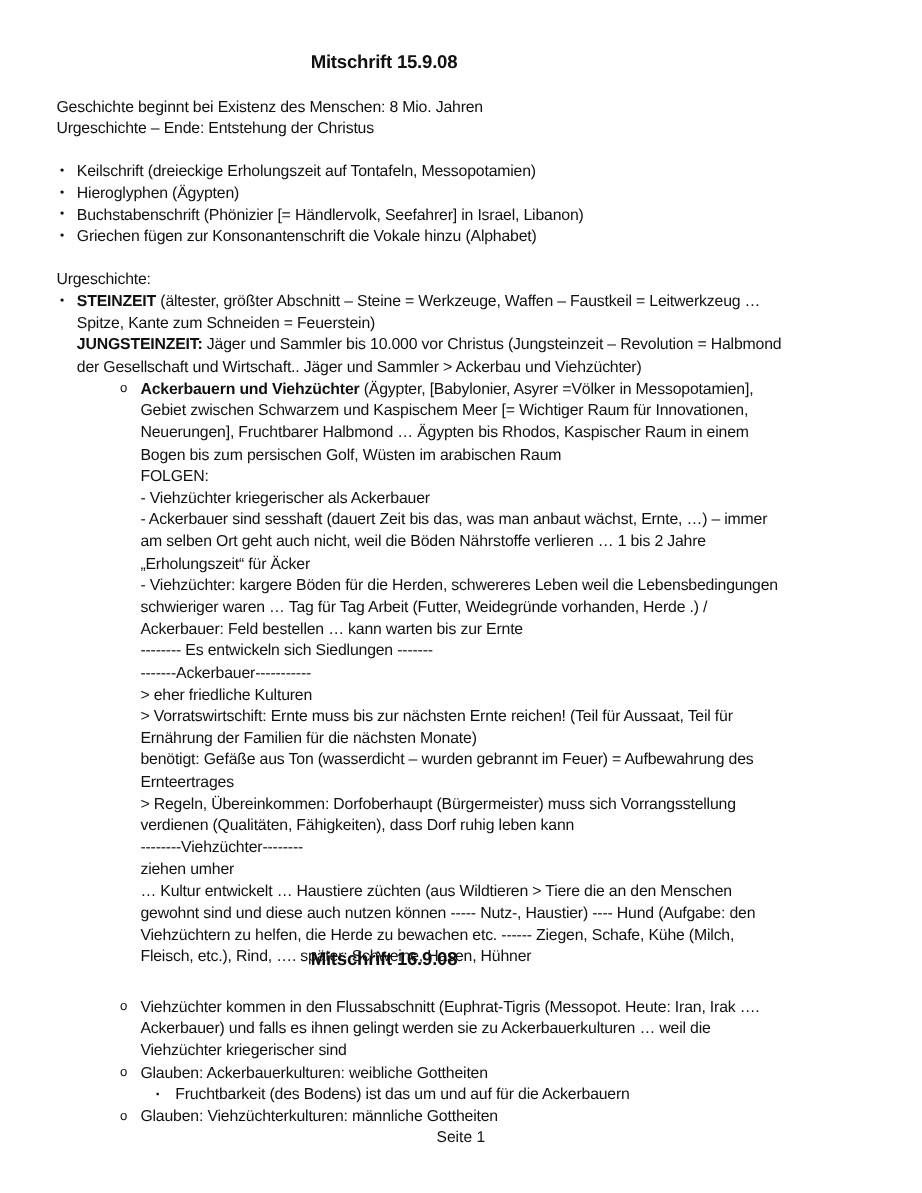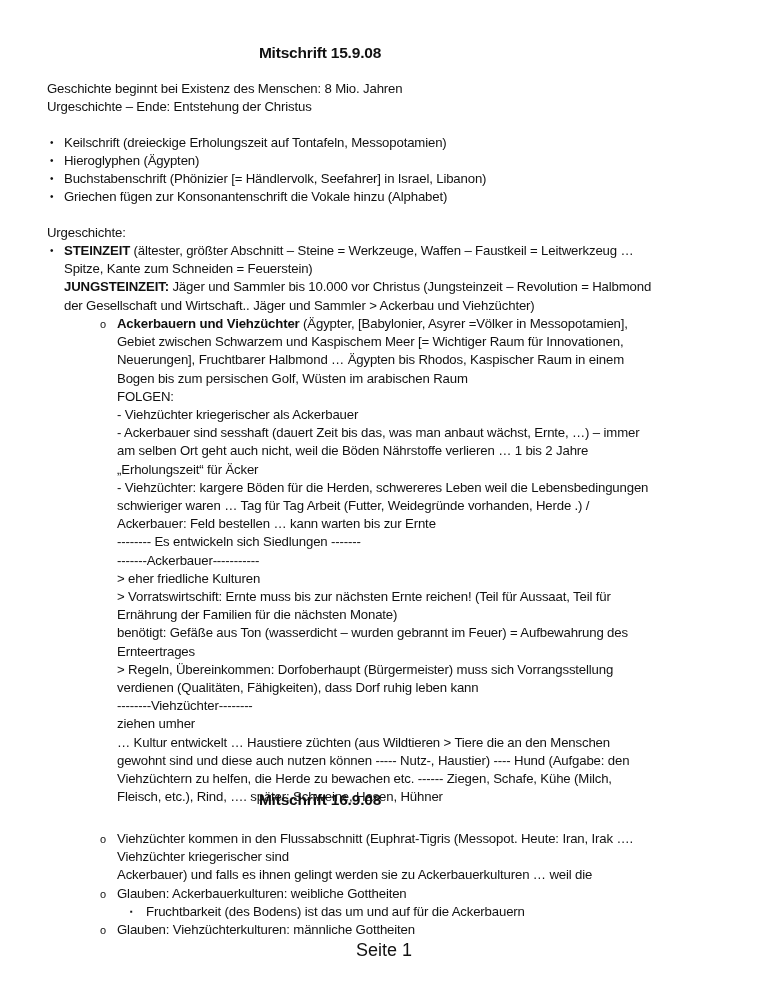--- a/index.html
+++ b/index.html
@@ -16,21 +16,21 @@
   }
   .para { position: absolute; left: 47px; width: 690px; }
   .l1 { position: absolute; left: 64px; width: 660px; }
   .l2 { position: absolute; left: 117px; width: 610px; }
   .l3 { position: absolute; left: 146px; width: 580px; }
   .bullet-disc { position: absolute; left: 50px; font-size: 10px; }
   .bullet-circle { position: absolute; left: 100px; font-size: 11px; }
   .bullet-square { position: absolute; left: 130px; font-size: 8px; }
   .line { display: block; white-space: nowrap; }
   b { font-weight: bold; }
-  .footer { position: absolute; top: 958px; left: 0; width: 768px; text-align: center; font-size: 18px; }
+  .footer { position: absolute; top: 958px; left: 0; width: 768px; text-align: center; font-size: 13px; }
 </style>
 </head>
 <body>
 
 <div class="page">
 
   <div class="title" style="top:44px;">Mitschrift 15.9.08</div>
 
   <div class="para txt" style="top:80px;">
     <span class="line">Geschichte beginnt bei Existenz des Menschen: 8 Mio. Jahren</span>
@@ -87,22 +87,22 @@
     <span class="line">gewohnt sind und diese auch nutzen können ----- Nutz-, Haustier) ---- Hund (Aufgabe: den</span>
     <span class="line">Viehzüchtern zu helfen, die Herde zu bewachen etc. ------ Ziegen, Schafe, Kühe (Milch,</span>
     <span class="line">Fleisch, etc.), Rind, …. später: Schweine, Hasen, Hühner</span>
   </div>
 
   <div class="title" style="top:791px;">Mitschrift 16.9.08</div>
 
   <span class="bullet-circle txt" style="top:830px;">o</span>
   <div class="l2 txt" style="top:830px;">
     <span class="line">Viehzüchter kommen in den Flussabschnitt (Euphrat-Tigris (Messopot. Heute: Iran, Irak ….</span>
+    <span class="line">Ackerbauer) und falls es ihnen gelingt werden sie zu Ackerbauerkulturen … weil die</span>
     <span class="line">Viehzüchter kriegerischer sind</span>
-    <span class="line">Ackerbauer) und falls es ihnen gelingt werden sie zu Ackerbauerkulturen … weil die</span>
   </div>
 
   <span class="bullet-circle txt" style="top:885px;">o</span>
   <span class="l2 txt line" style="top:885px;">Glauben: Ackerbauerkulturen: weibliche Gottheiten</span>
 
   <span class="bullet-square txt" style="top:903px;">▪</span>
   <span class="l3 txt line" style="top:903px;">Fruchtbarkeit (des Bodens) ist das um und auf für die Ackerbauern</span>
 
   <span class="bullet-circle txt" style="top:921px;">o</span>
   <span class="l2 txt line" style="top:921px;">Glauben: Viehzüchterkulturen: männliche Gottheiten</span>

